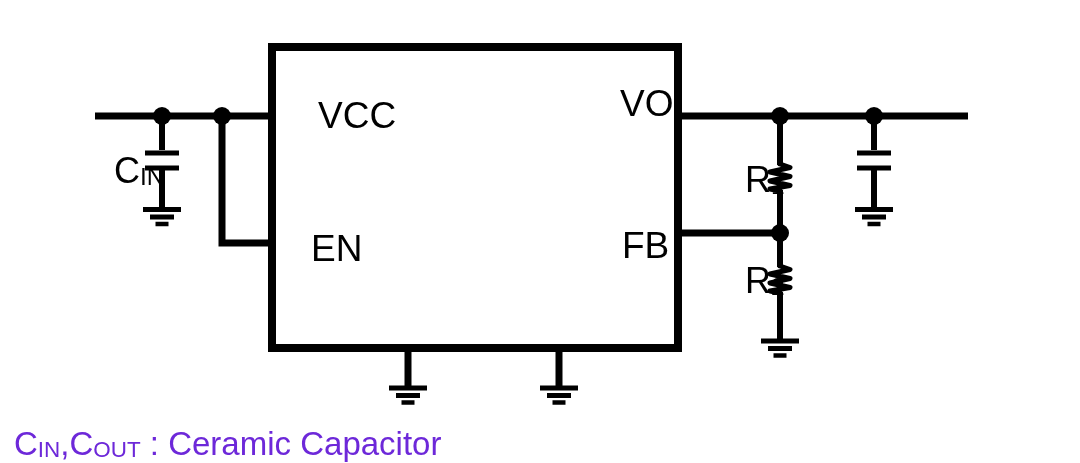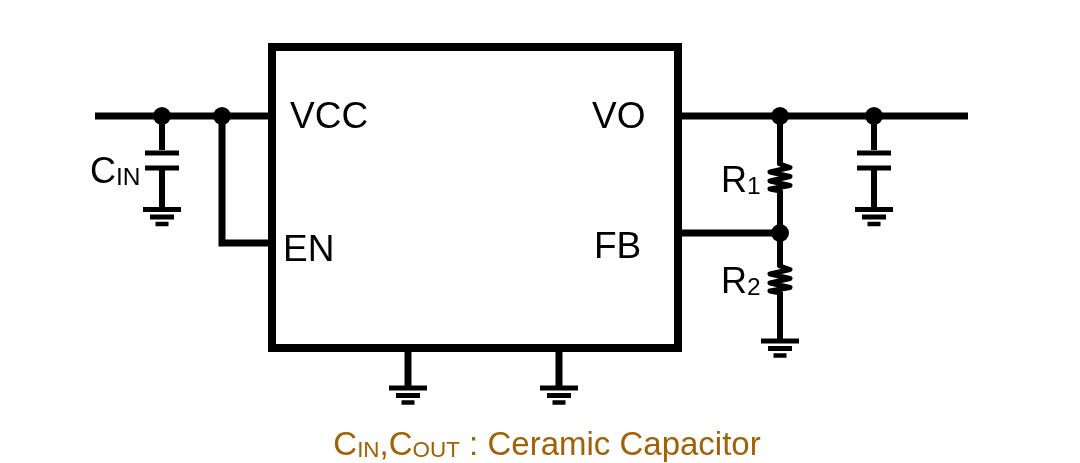--- a/index.html
+++ b/index.html
@@ -11,30 +11,30 @@
     color:#000;
     overflow:hidden;
   }
   .stage svg{position:absolute;left:0;top:0;}
   .lbl{
     position:absolute;
     line-height:1;
     white-space:nowrap;
     color:#000;
   }
-  .pin{font-size:37px;}
-  .comp{font-size:36px;}
+  .pin{font-size:37px;margin-left:28px;}
+  .comp{font-size:36px;margin-left:24px;}
   .sub{font-size:0.68em;vertical-align:-0.07em;}
   .caption{
     position:absolute;
     left:14px;right:0;top:427px;
-    text-align:center;
+    text-align:left;
     font-size:33px;
     line-height:1;
-    color:#a16207;
+    color:#6d28d9;
   }
 </style>
 </head>
 <body>
 
 <div class="stage">
 
   <svg width="1080" height="463" viewBox="0 0 1080 463" fill="none" stroke="#000000" stroke-linecap="butt">
 
     <path d="M95 116 H276" stroke-width="7"></path>
@@ -105,21 +105,21 @@
     <g fill="#000000" stroke="none">
       <circle cx="162" cy="116" r="9"></circle>
       <circle cx="222" cy="116" r="9"></circle>
       <circle cx="780" cy="116" r="9"></circle>
       <circle cx="874" cy="116" r="9"></circle>
       <circle cx="780" cy="233" r="9"></circle>
     </g>
   </svg>
 
   <div class="lbl pin" style="left:290px;top:97px">VCC</div>
-  <div class="lbl pin" style="left:592px;top:97px">VO</div>
+  <div class="lbl pin" style="left:592px;top:85px">VO</div>
   <div class="lbl pin" style="left:283px;top:230px">EN</div>
   <div class="lbl pin" style="left:594px;top:227px">FB</div>
 
   <div class="lbl comp" style="left:90px;top:153px"><span>C</span><span class="sub">IN</span></div>
 
 
   <div class="lbl comp" style="left:721px;top:162px"><span>R</span><span class="sub">1</span></div>
 
   <div class="lbl comp" style="left:721px;top:263px"><span>R</span><span class="sub">2</span></div>
 

